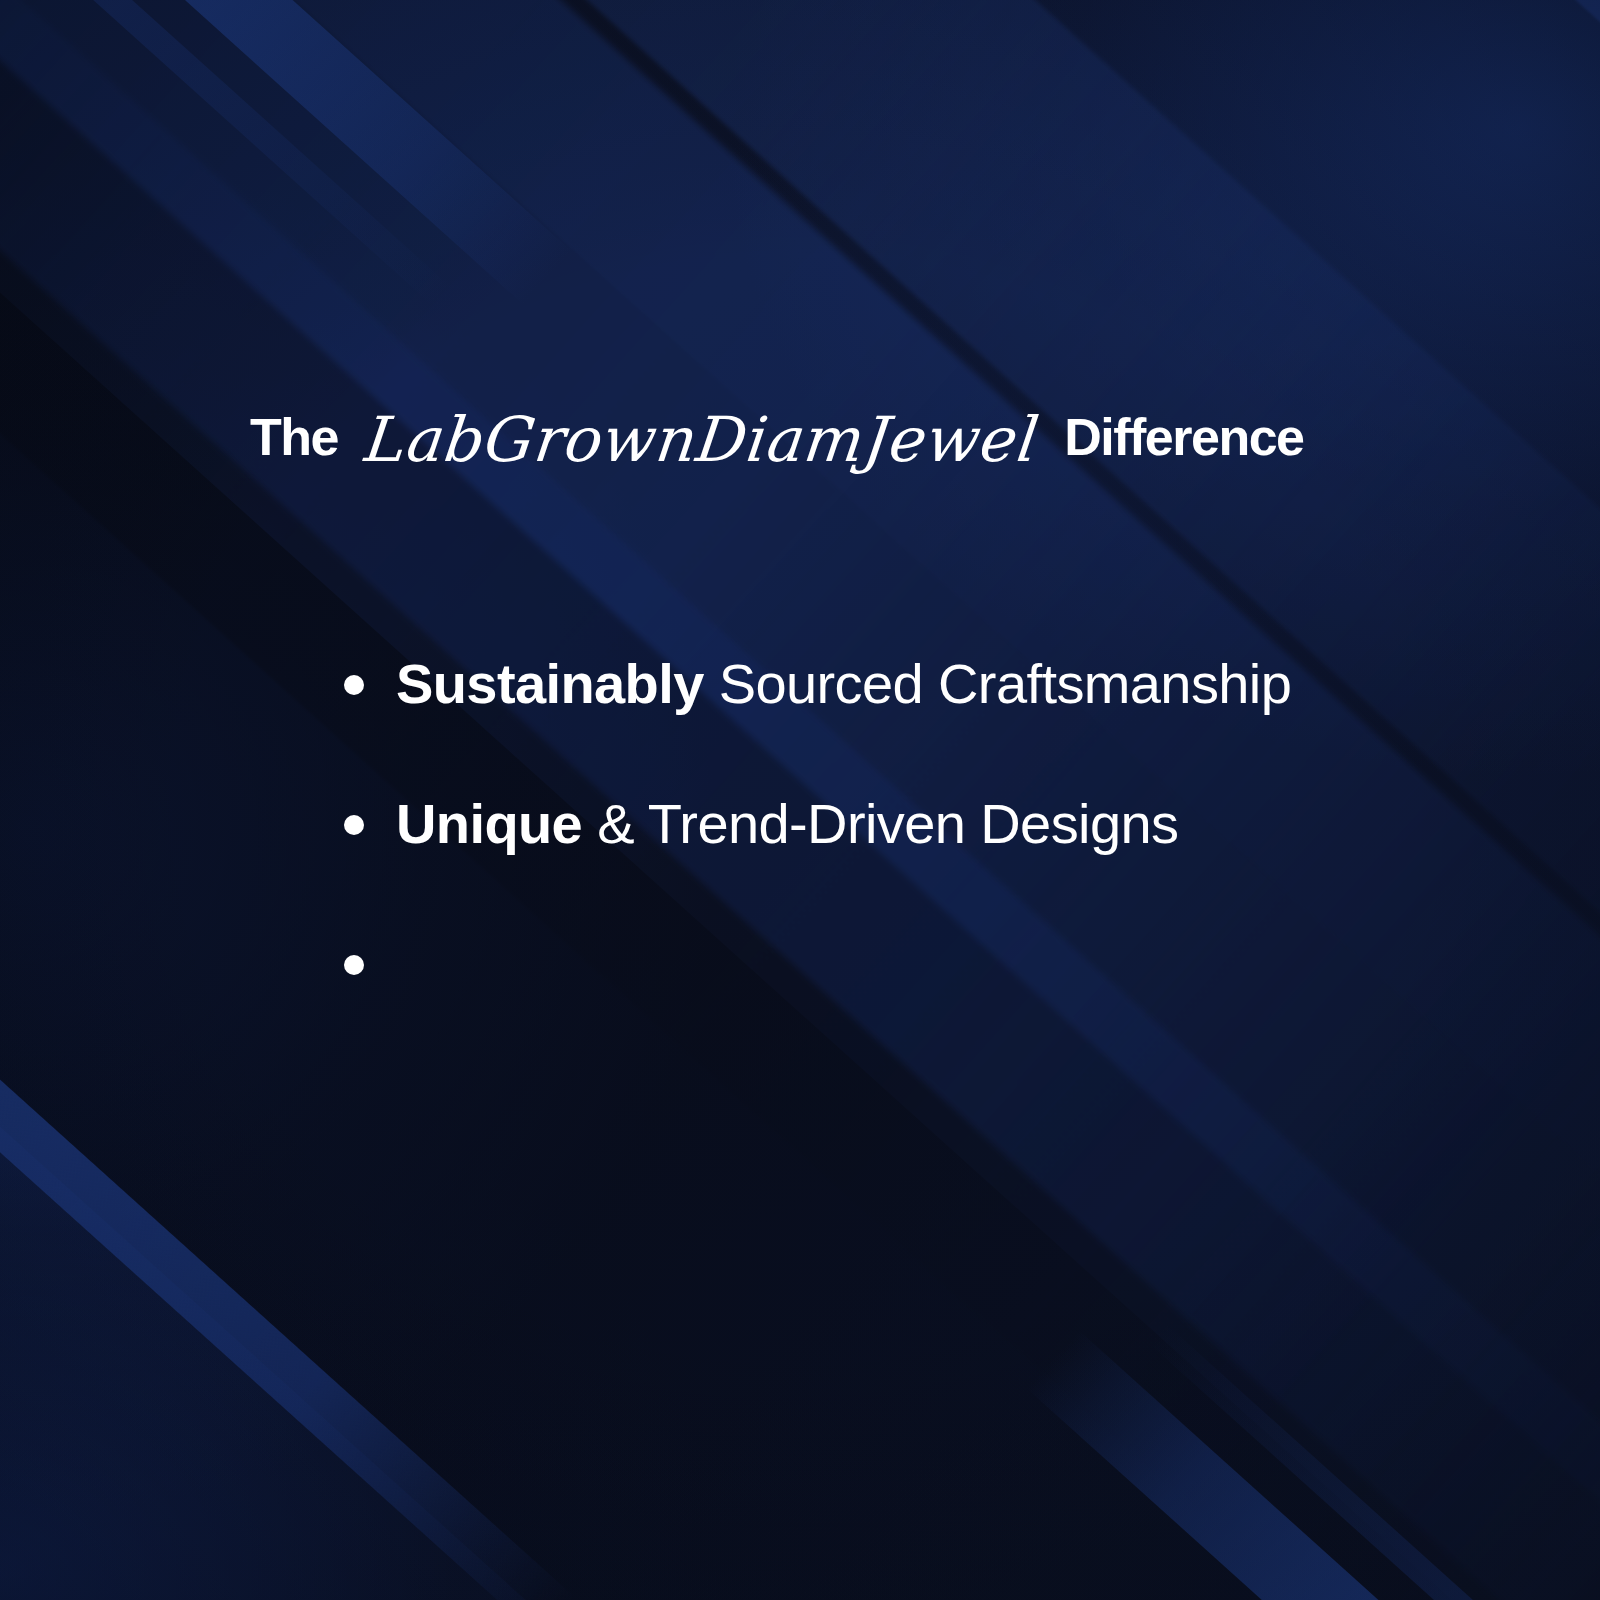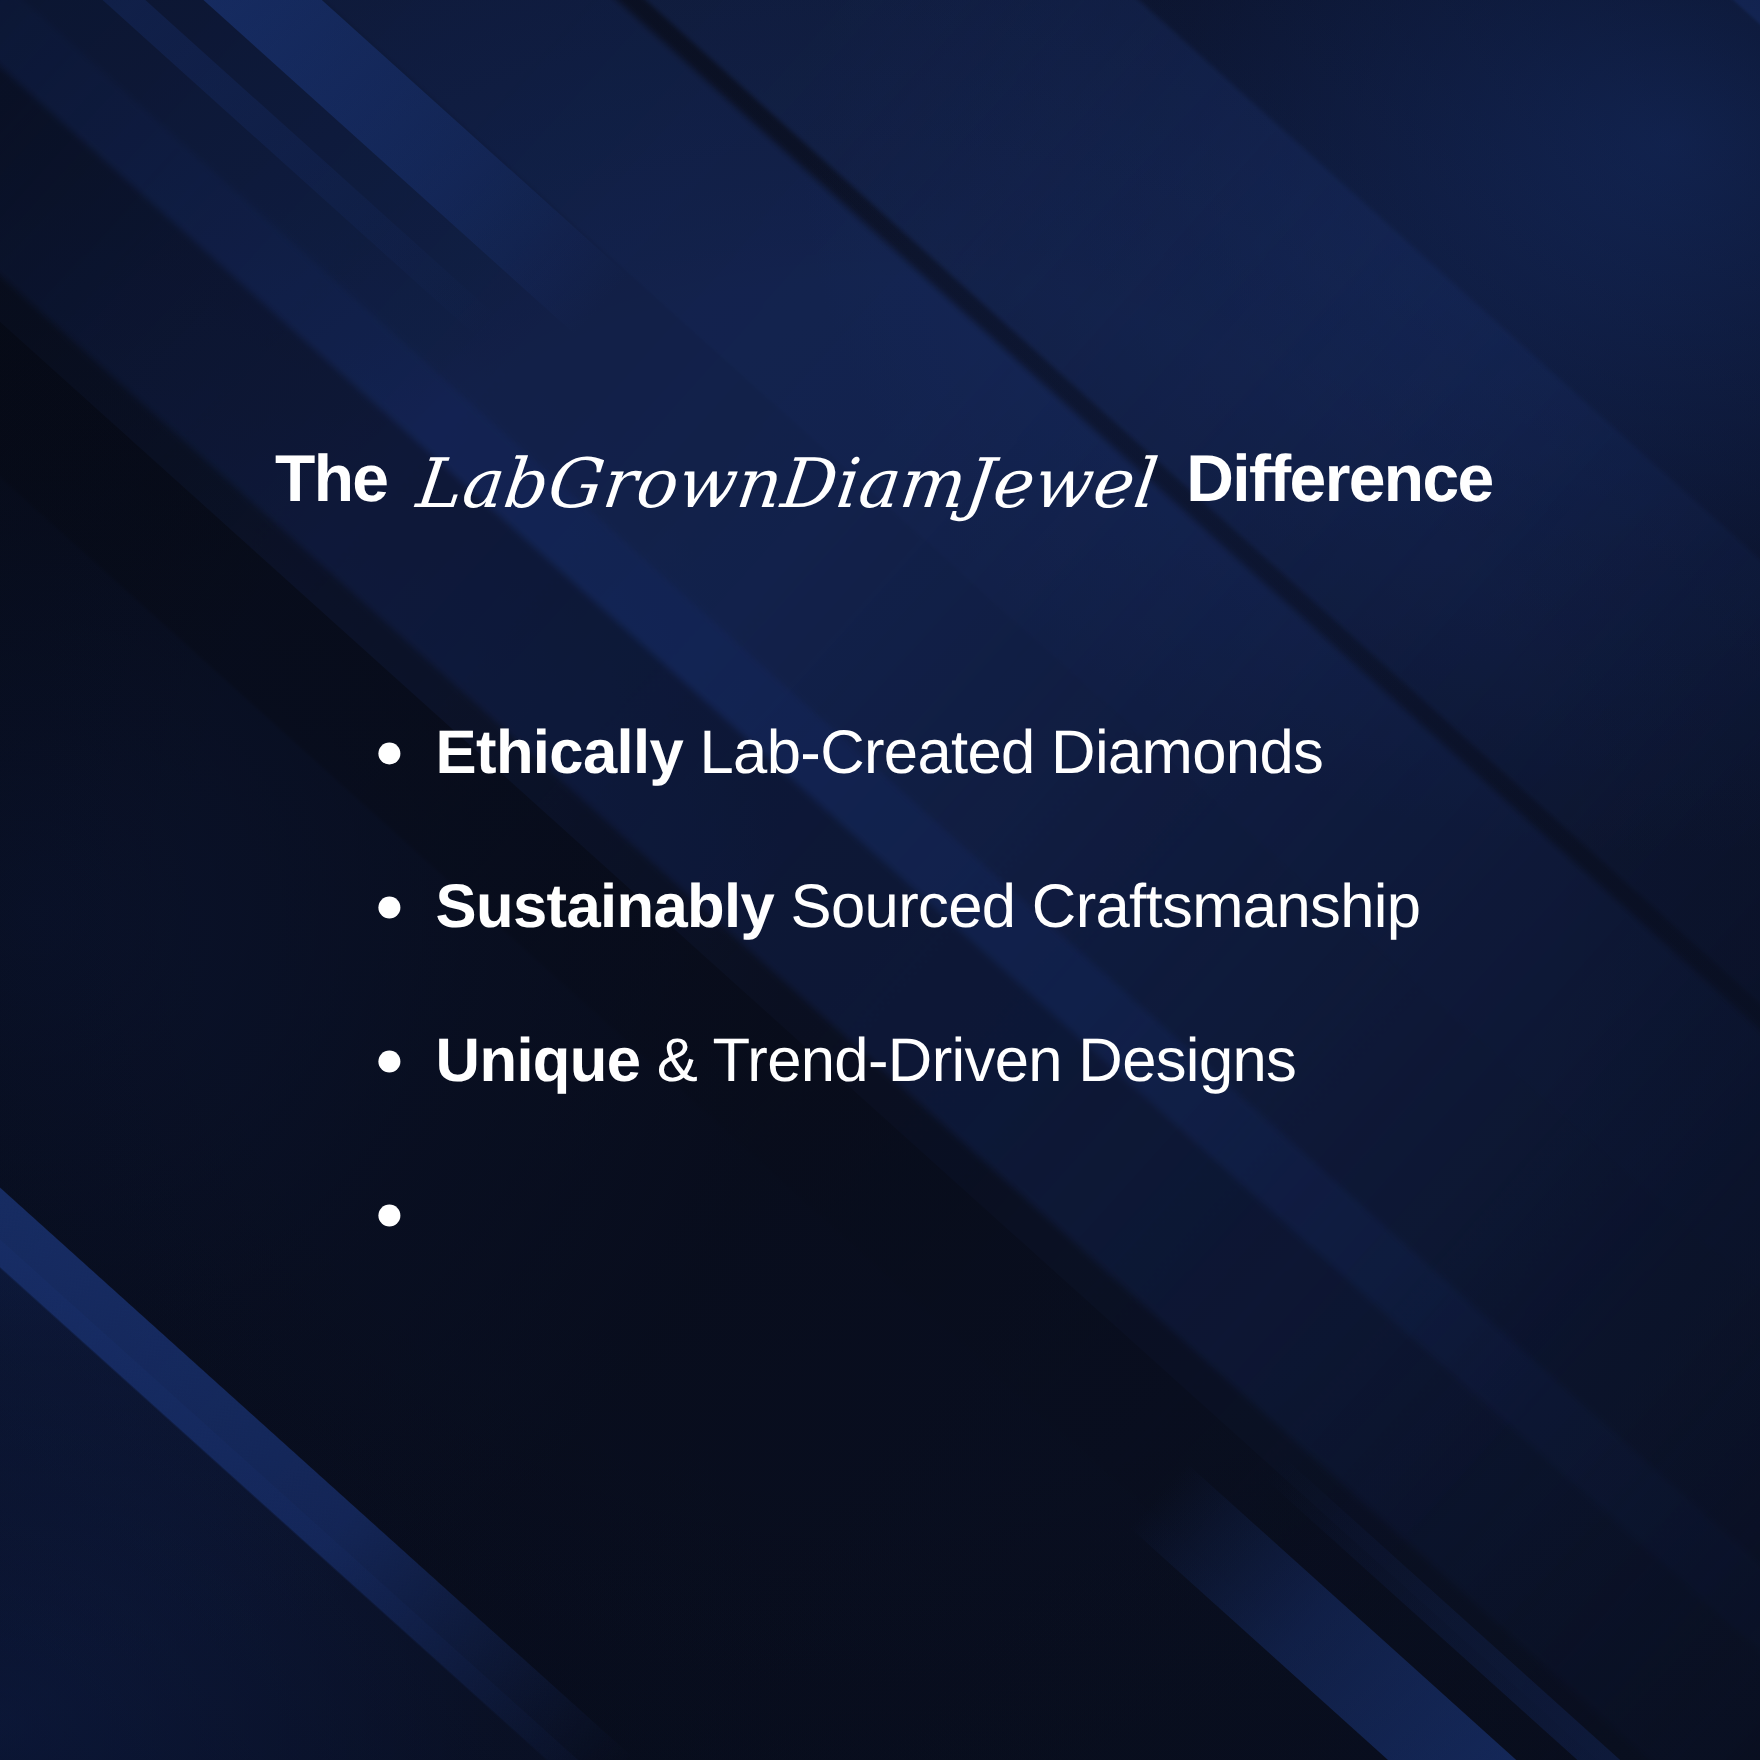--- a/index.html
+++ b/index.html
@@ -152,21 +152,21 @@
     top: 382px;
     display: flex;
     align-items: baseline;
     white-space: nowrap;
     color: #ffffff;
   }
 
   .headline .word {
     font-family: "Liberation Sans", sans-serif;
     font-weight: 700;
-    font-size: 60px;
+    font-size: 52px;
     letter-spacing: -1.5px;
     line-height: 1;
   }
 
   .headline .brand {
     font-family: "DejaVu Serif", serif;
     font-style: italic;
     font-weight: 400;
     font-size: 62px;
     letter-spacing: 0.5px;
@@ -246,27 +246,20 @@
   <div class="content">
 
     <h1 class="headline">
       <span class="word">The</span>
       <span class="brand">LabGrownDiamJewel</span>
       <span class="word">Difference</span>
     </h1>
 
     <ul class="bullet-list">
 
-      <li class="bullet-item">
-        <span class="bullet-dot"></span>
-        <span class="bullet-text">
-          <span class="lead">Ethically</span>
-          <span class="rest">Lab-Created Diamonds</span>
-        </span>
-      </li>
 
       <li class="bullet-item">
         <span class="bullet-dot"></span>
         <span class="bullet-text">
           <span class="lead">Sustainably</span>
           <span class="rest">Sourced Craftsmanship</span>
         </span>
       </li>
 
       <li class="bullet-item">

